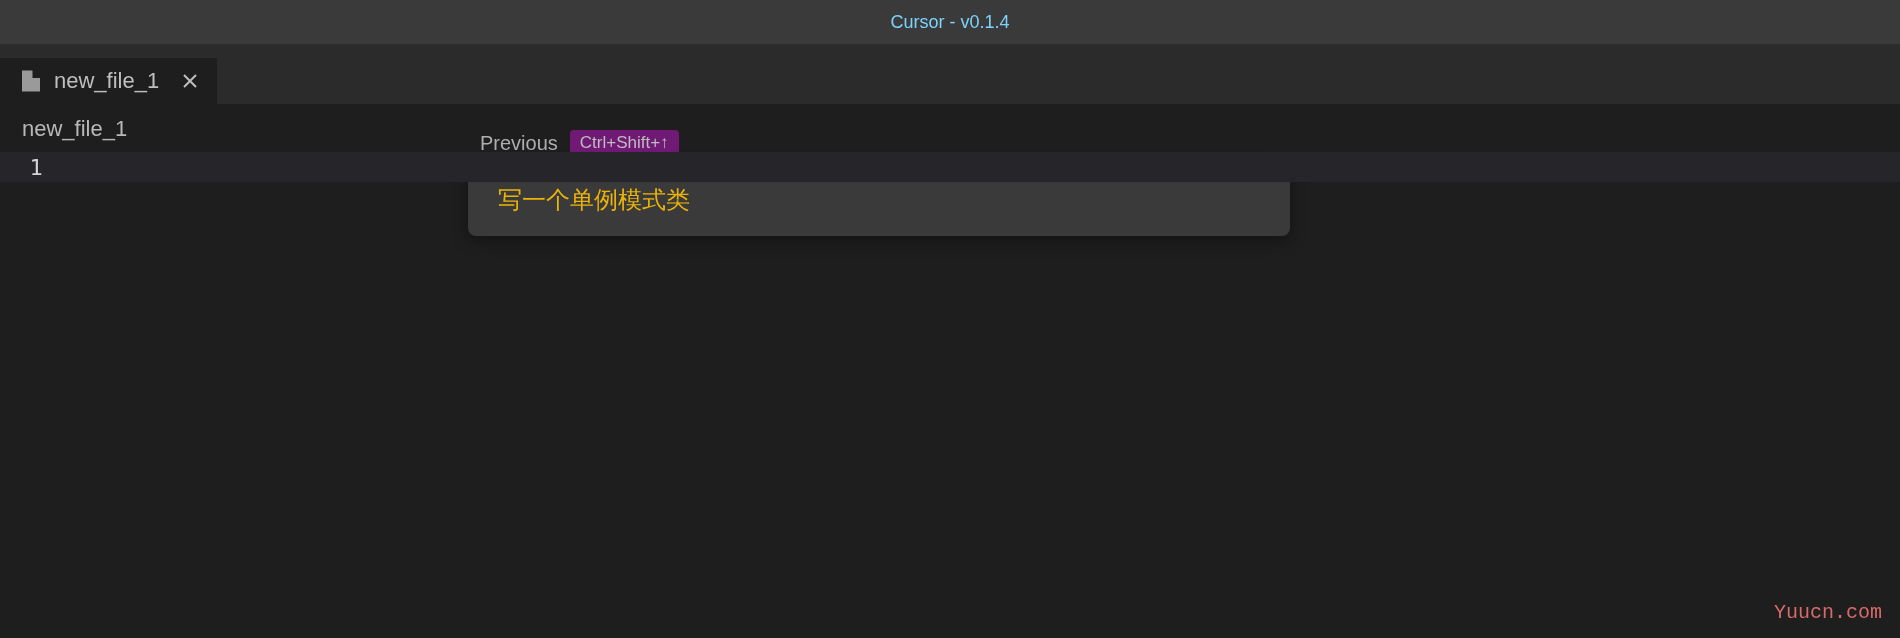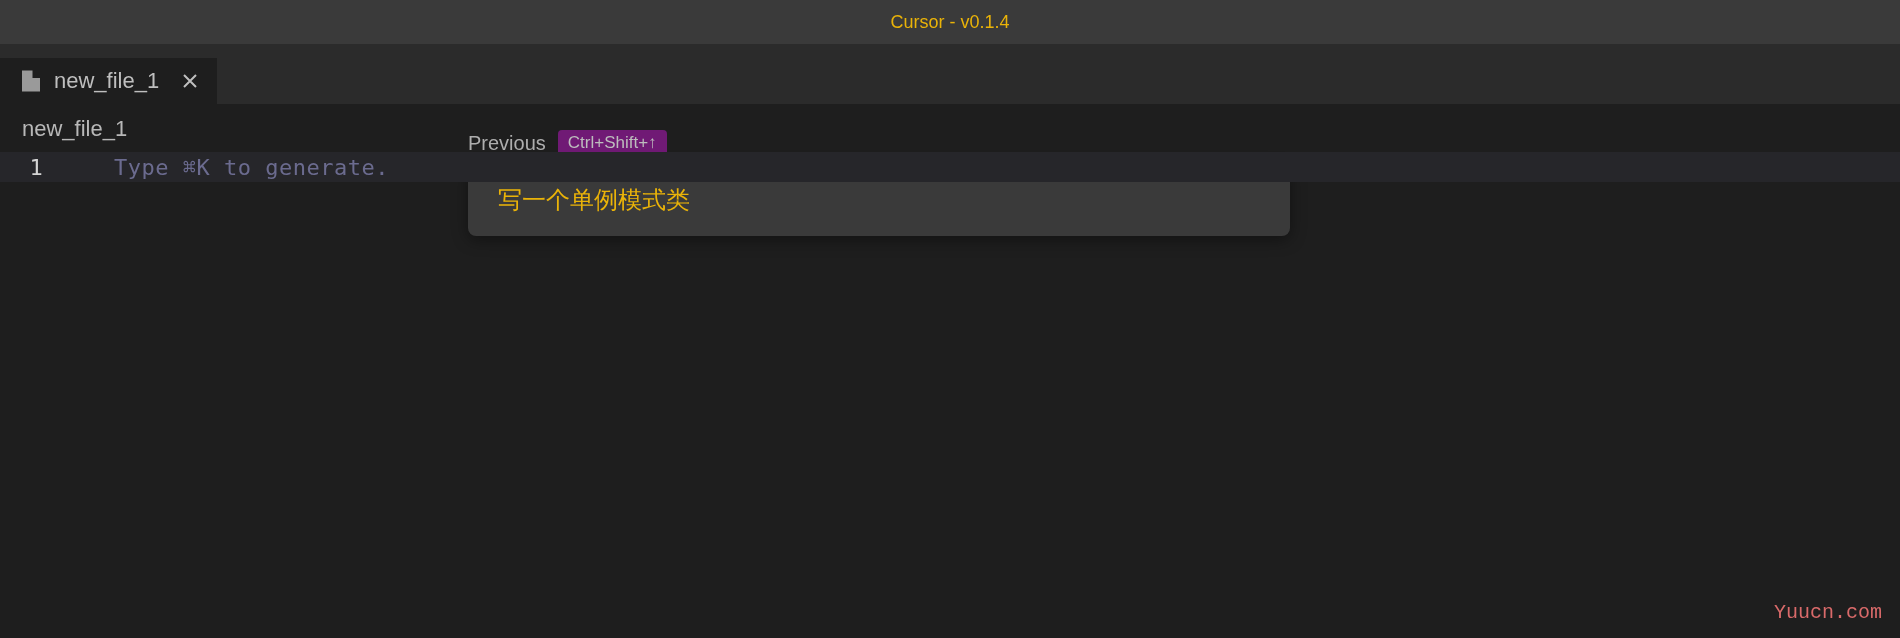--- a/index.html
+++ b/index.html
@@ -15,21 +15,21 @@
       color: #cccccc;
       overflow: hidden;
       position: relative;
     }
     .titlebar {
       height: 44px;
       background: #3a3a3a;
       display: flex;
       align-items: center;
       justify-content: center;
-      color: #eab308;
+      color: #7dd3fc;
       font-size: 18px;
       font-weight: 400;
     }
     .tab-bar {
       height: 60px;
       background: #2b2b2b;
       display: flex;
       align-items: stretch;
       padding-top: 14px;
     }
@@ -90,21 +90,21 @@
     }
     .placeholder {
       color: #6b6b8f;
       font-family: "SF Mono", Menlo, Consolas, monospace;
       font-size: 22px;
       letter-spacing: 0.5px;
       padding-left: 42px;
     }
     .previous-shortcut {
       position: absolute;
-      left: 468px;
+      left: 480px;
       top: 130px;
       display: flex;
       align-items: center;
       gap: 12px;
       color: #aeaeae;
       font-size: 20px;
     }
     .kbd {
       background: #701a75;
       border-radius: 4px;
@@ -168,17 +168,16 @@
   <span class="kbd">Ctrl+Shift+↑</span>
 </div>
 
 <div class="prompt-panel">
   <span>写一个单例模式类</span>
 </div>
 
 <div class="editor">
   <div class="editor-line">
     <div class="gutter">1</div>
-    <div class="placeholder">Type ⌘K to generate.</div>
   </div>
 </div>
 
 <div class="watermark">Yuucn.com</div>
 
 </body></html>

